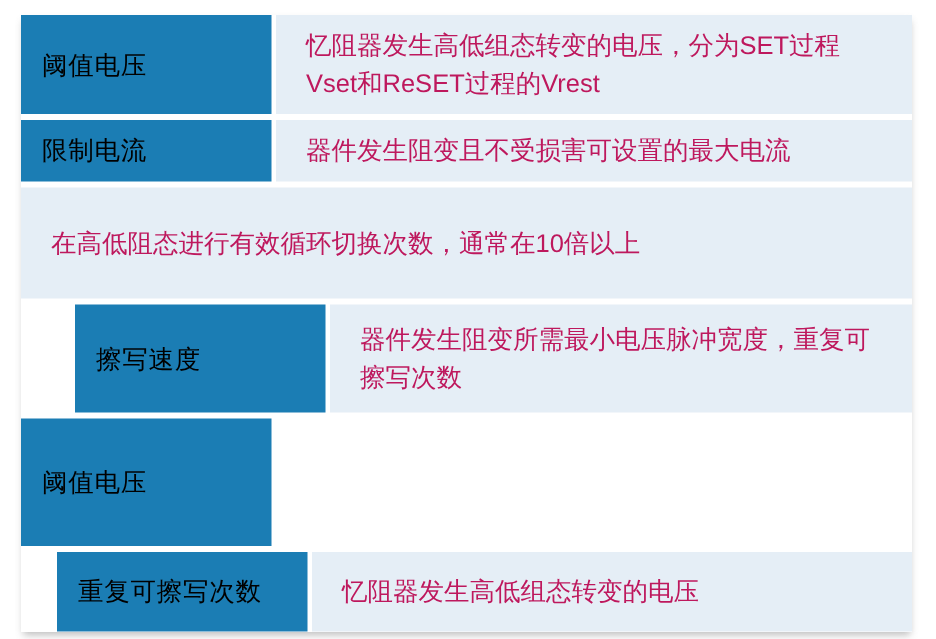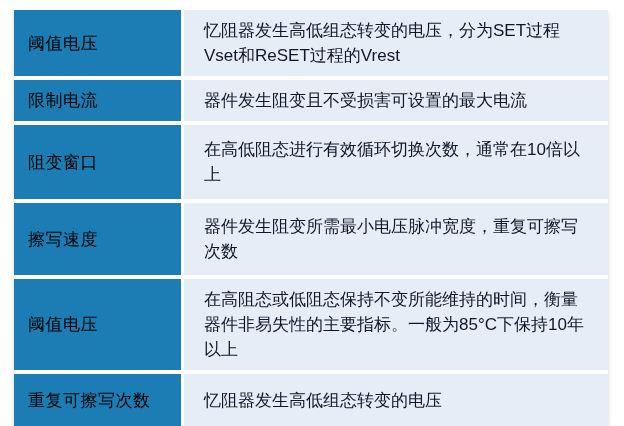--- a/index.html
+++ b/index.html
@@ -33,56 +33,54 @@
     display: flex;
     align-items: center;
     padding-left: 14px;
     box-sizing: border-box;
     font-size: 17px;
     letter-spacing: 0.5px;
   }
   .desc {
     flex: 1;
     background: #e5eef6;
-    color: #0f172a;
+    color: #be185d;
     display: flex;
     align-items: center;
     padding: 8px 16px 8px 20px;
     box-sizing: border-box;
     font-size: 17px;
     line-height: 25px;
   }
   .r1 { min-height: 63px; }
   .r2 { min-height: 40px; justify-content: flex-end; }
   .r3 { min-height: 74px; }
-  .r4 { min-height: 72px; }
+  .r4 { min-height: 72px; margin-left: 36px; }
   .r5 { min-height: 85px; }
-  .r6 { min-height: 53px; }
+  .r6 { min-height: 53px; margin-left: 24px; }
 </style>
 </head>
 <body>
 
 <div class="table-wrap">
   <div class="row r1">
     <div class="term">阈值电压</div>
     <div class="desc">忆阻器发生高低组态转变的电压，分为SET过程Vset和ReSET过程的Vrest</div>
   </div>
   <div class="row r2">
     <div class="term">限制电流</div>
     <div class="desc">器件发生阻变且不受损害可设置的最大电流</div>
   </div>
   <div class="row r3">
-    <div class="term">阻变窗口</div>
     <div class="desc">在高低阻态进行有效循环切换次数，通常在10倍以上</div>
   </div>
   <div class="row r4">
     <div class="term">擦写速度</div>
     <div class="desc">器件发生阻变所需最小电压脉冲宽度，重复可擦写次数</div>
   </div>
   <div class="row r5">
     <div class="term">阈值电压</div>
-    <div class="desc">在高阻态或低阻态保持不变所能维持的时间，衡量器件非易失性的主要指标。一般为85°C下保持10年以上</div>
   </div>
   <div class="row r6">
     <div class="term">重复可擦写次数</div>
     <div class="desc">忆阻器发生高低组态转变的电压</div>
   </div>
 </div>
 
 </body></html>

